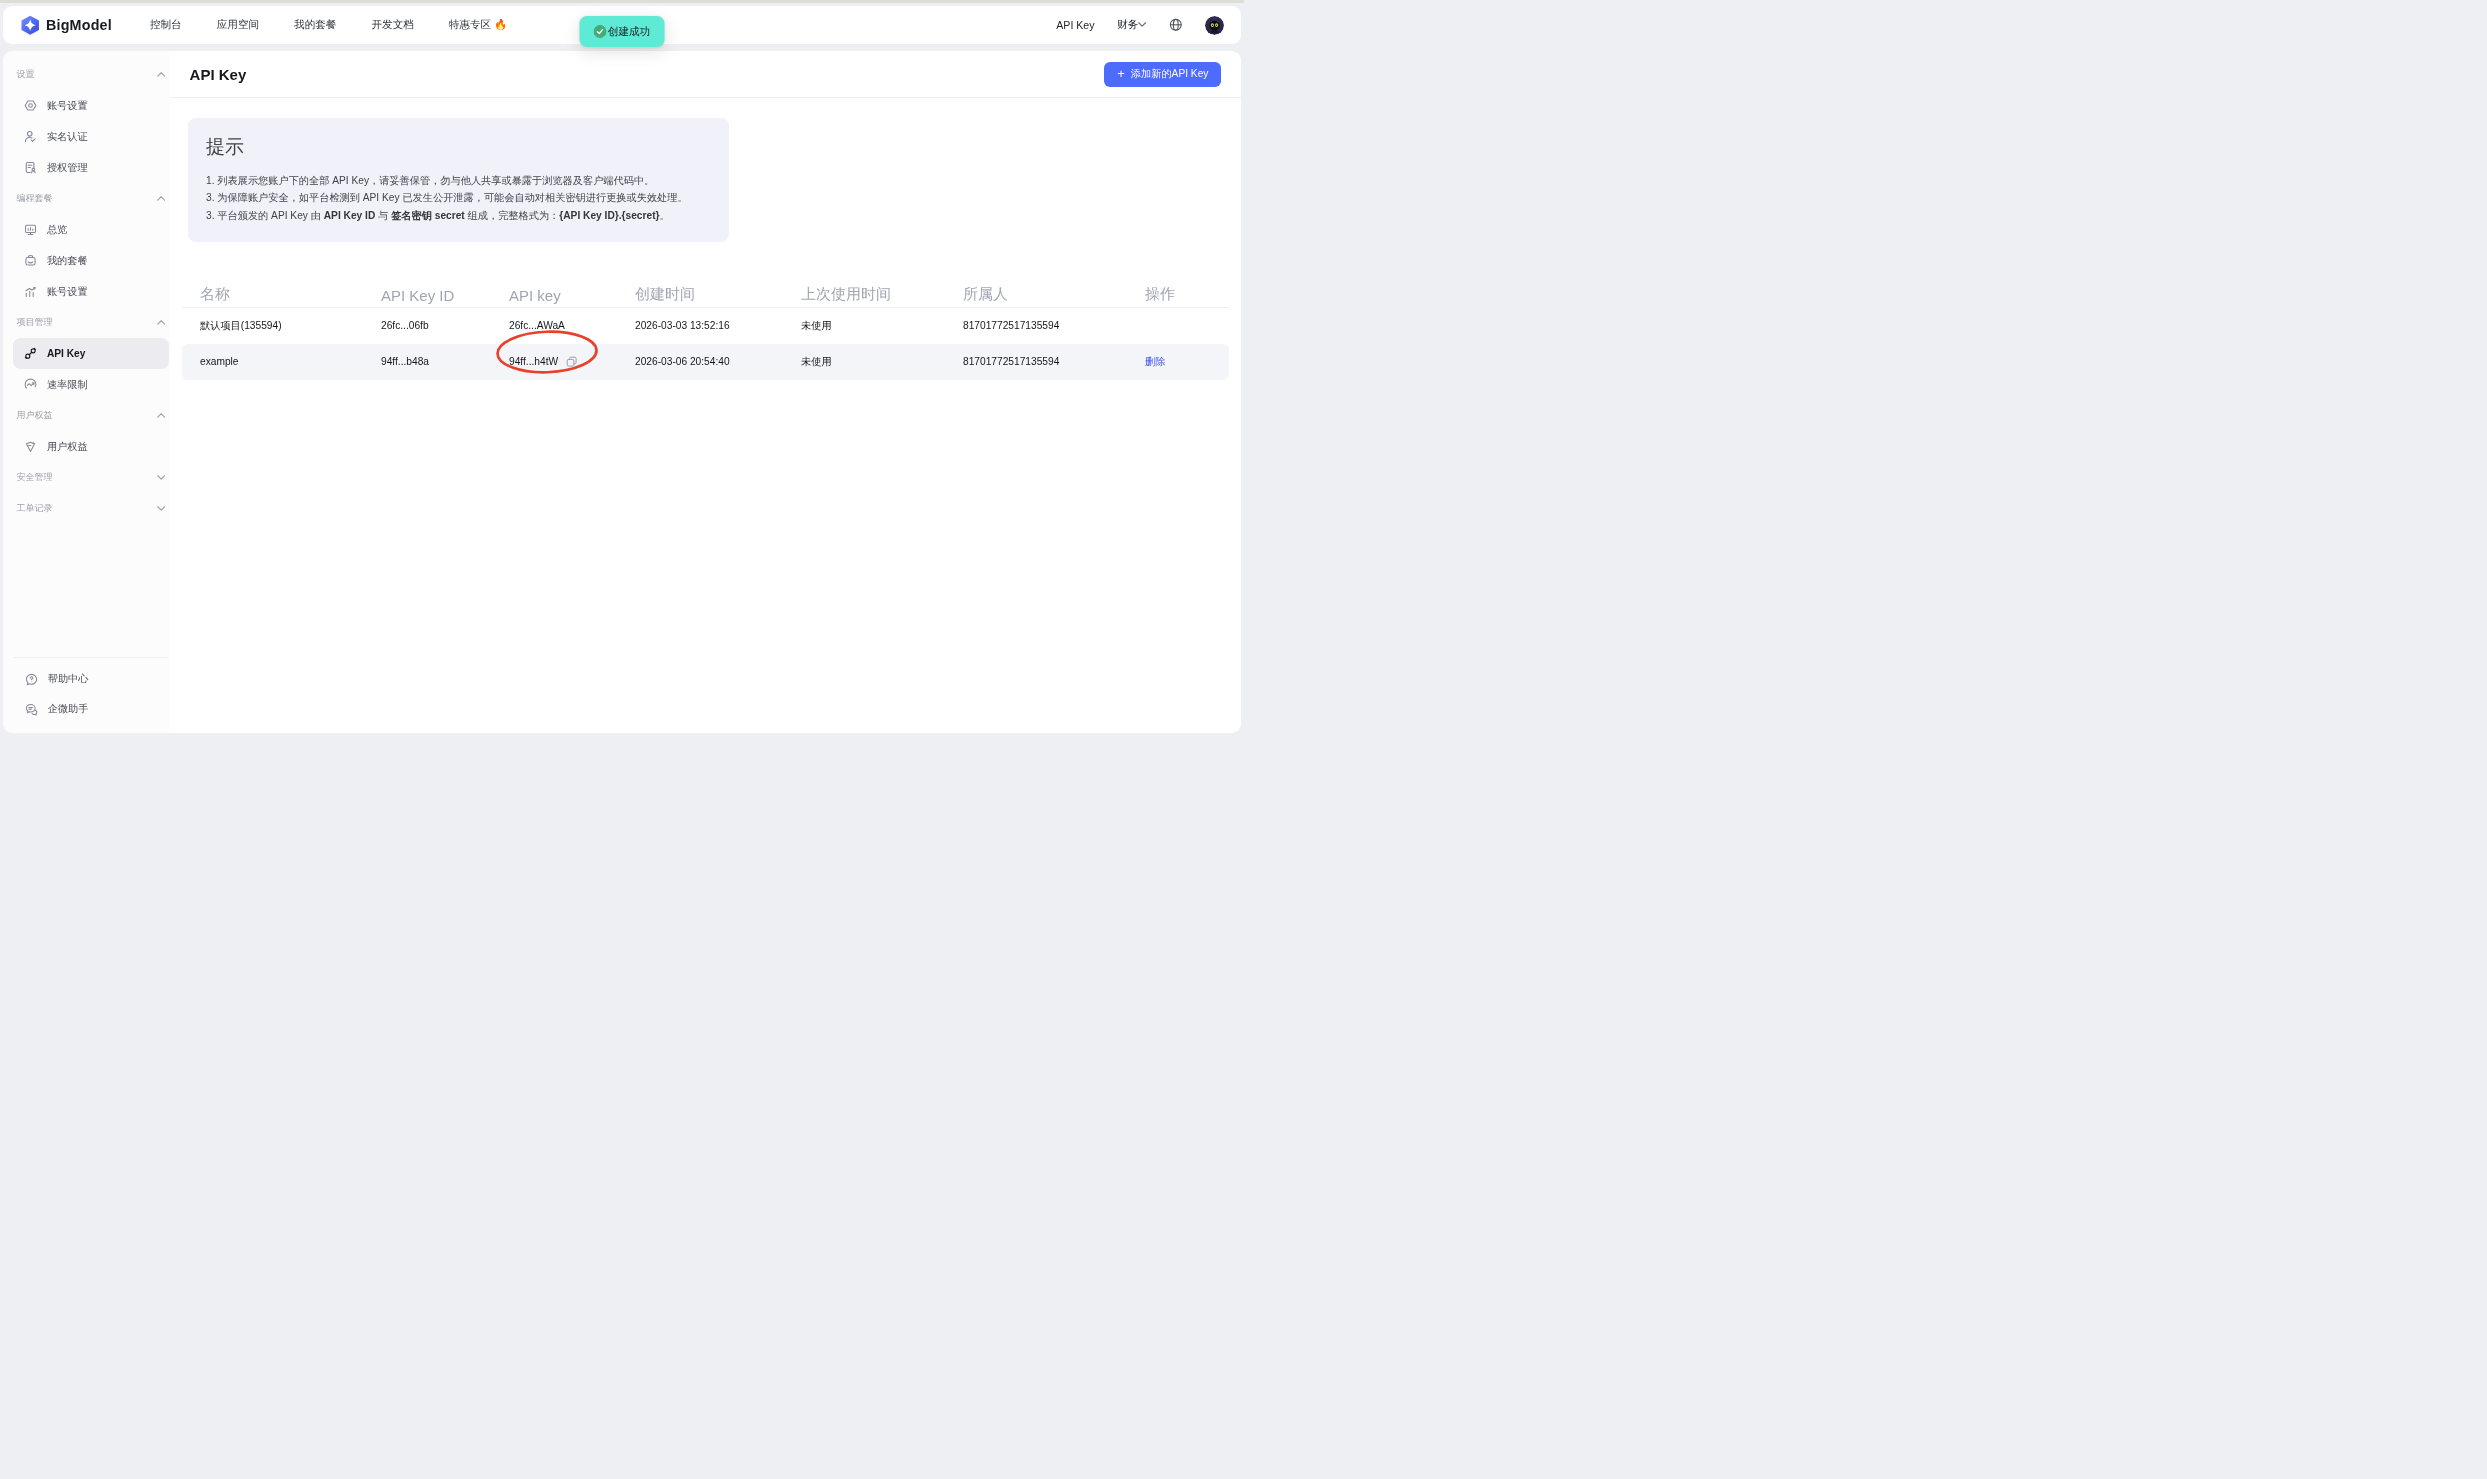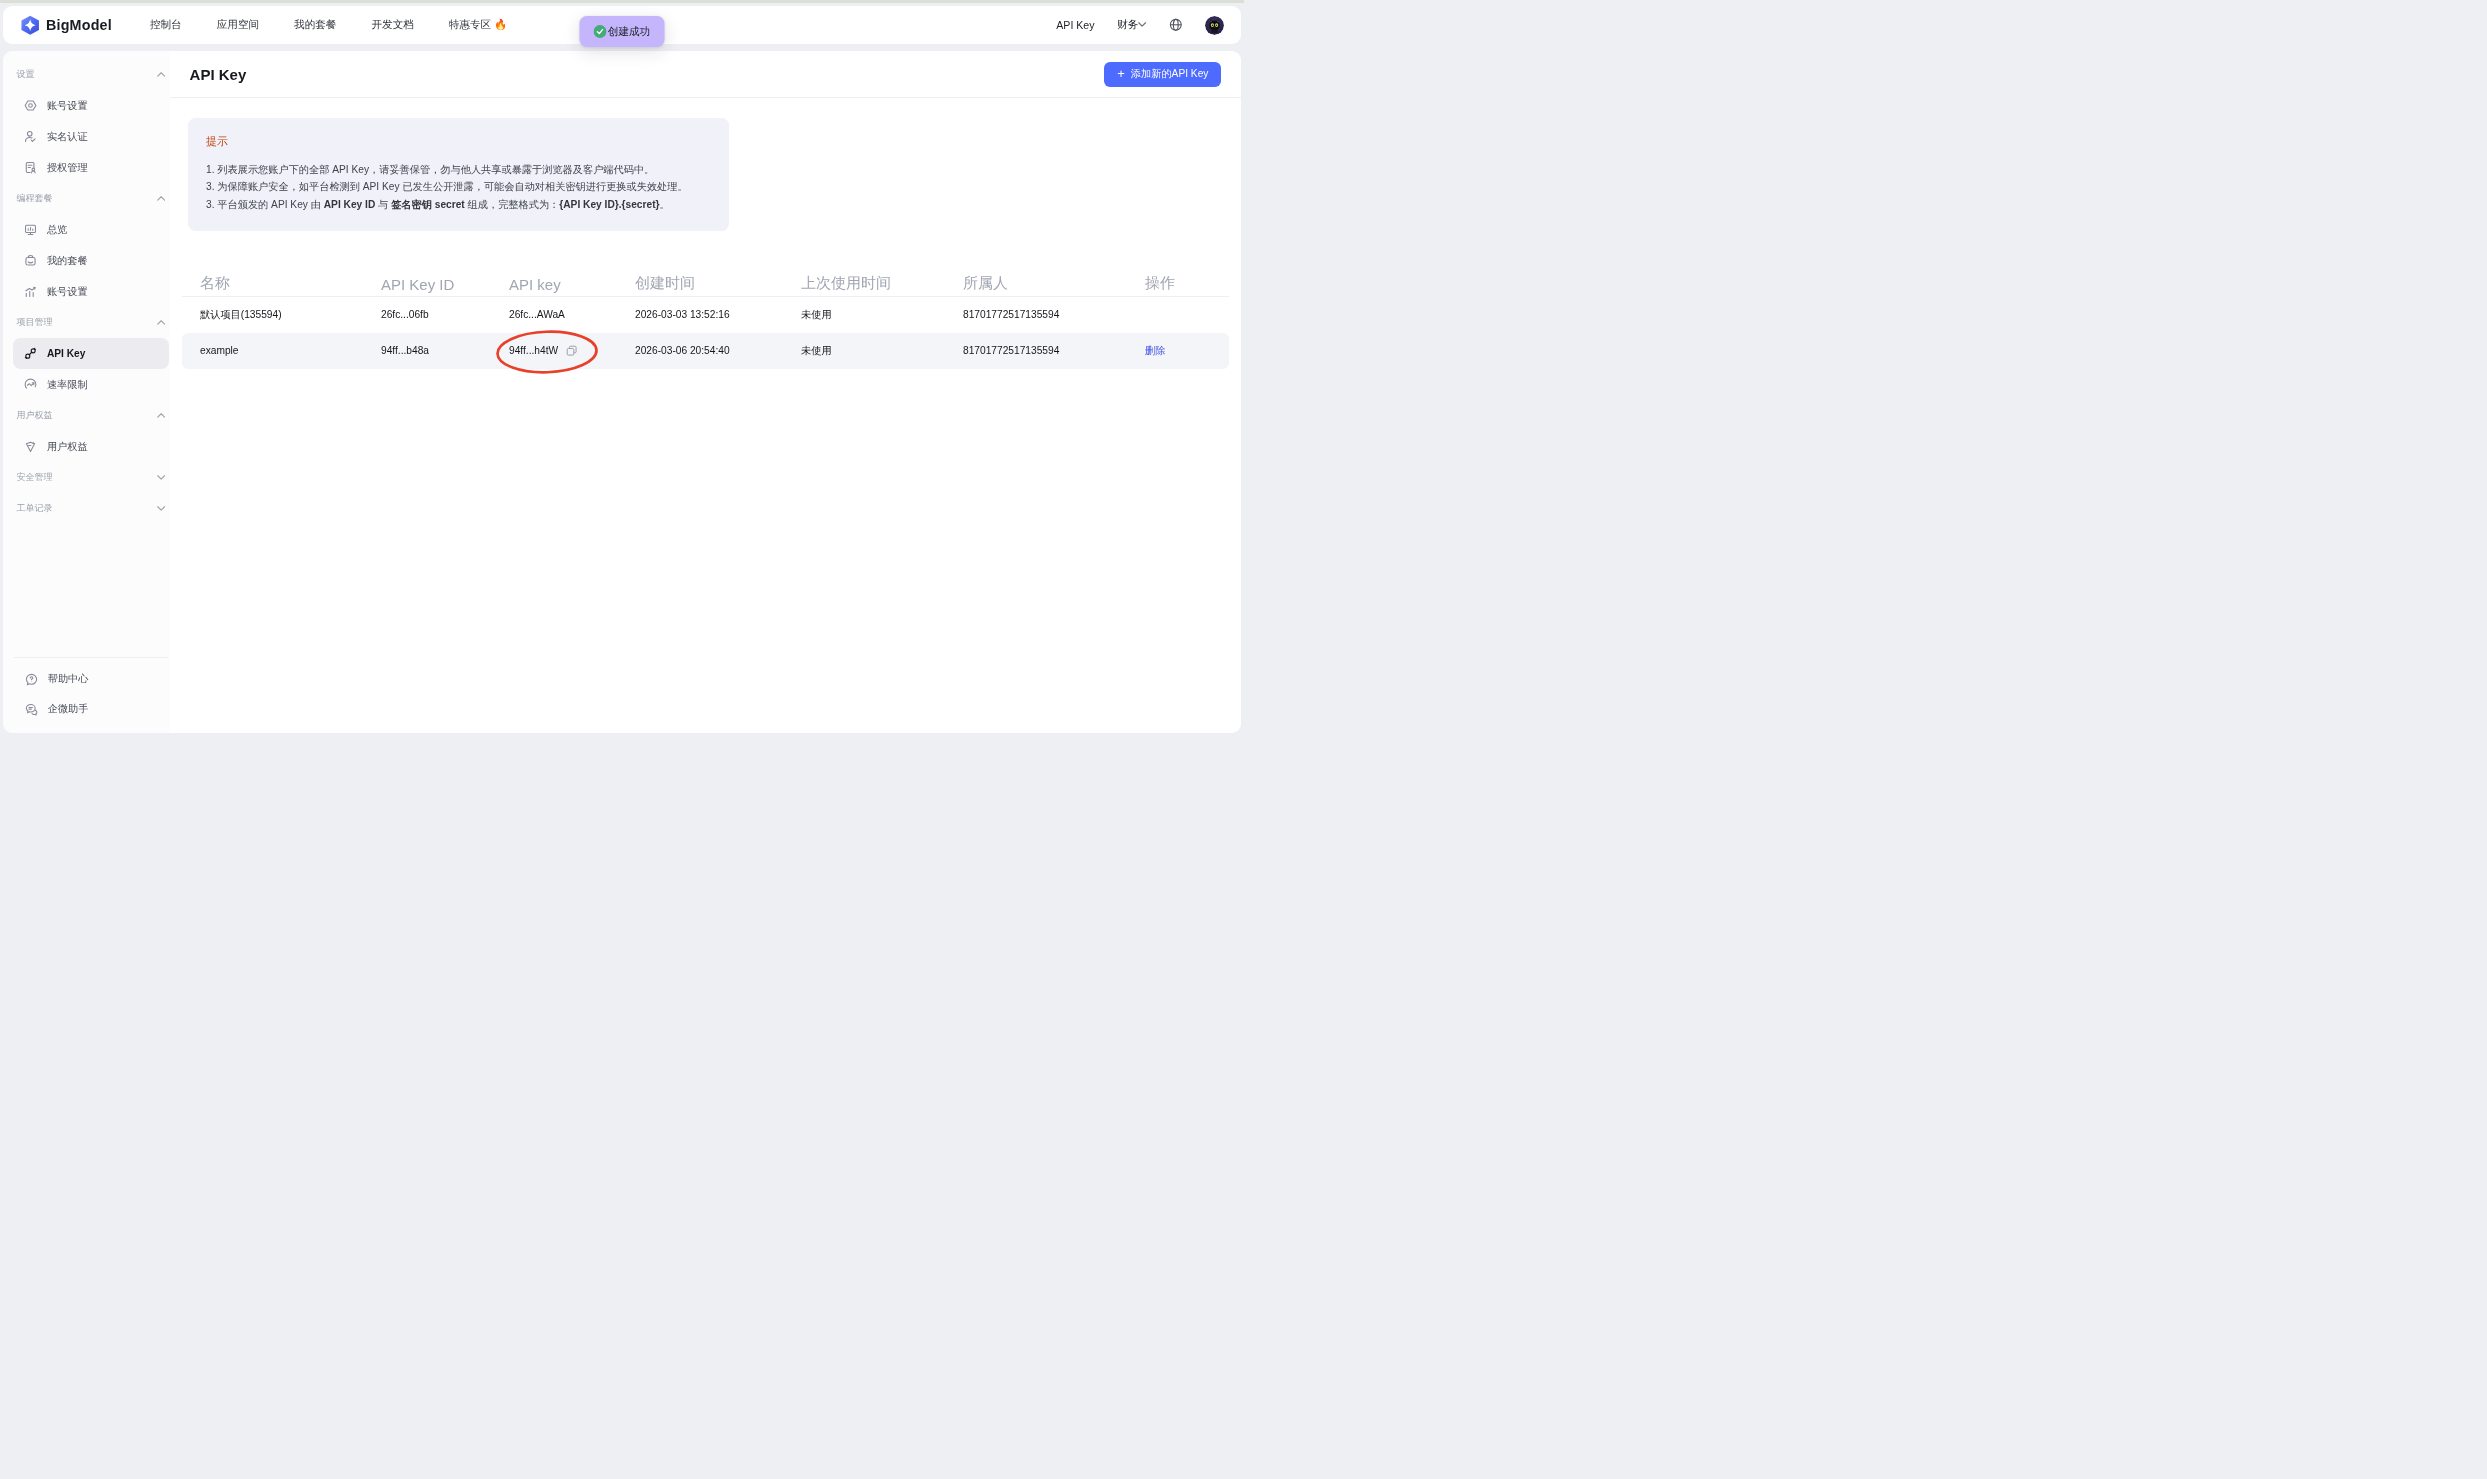--- a/index.html
+++ b/index.html
@@ -23,21 +23,21 @@
   .nav-links{display:flex;align-items:center;gap:35px;margin-left:38px;list-style:none;}
   .nav-link{font-size:10.6px;color:#2e3238;cursor:pointer;white-space:nowrap;}
   .nav-right{margin-left:auto;display:flex;align-items:center;gap:22.6px;}
   .nav-right .nav-link{color:#1d2026;}
   .finance{display:flex;align-items:center;gap:0;}
   .avatar{width:19px;height:19px;border-radius:50%;overflow:hidden;cursor:pointer;}
 
   
   .toast{
     position:absolute;top:16px;left:50%;transform:translateX(-50%);
-    height:31px;background:#c4b5fd;border-radius:7.5px;
+    height:31px;background:#5eead4;border-radius:7.5px;
     box-shadow:0 4.5px 16.6px rgba(30,34,48,.13), 0 0.8px 2.3px rgba(30,34,48,.08);
     display:flex;align-items:center;gap:1px;padding:0 14.3px;z-index:30;
   }
   .toast-text{font-size:10.6px;color:#191b20;}
 
   
   .sidebar{
     position:absolute;left:3px;top:51px;width:177px;bottom:6.8px;
     background:#fcfcfd;border-right:0.8px solid #e9ebef;
     border-radius:9px 0 0 9px;
@@ -61,21 +61,21 @@
   .content-header{height:47px;border-bottom:0.8px solid #edeff2;
     display:flex;align-items:center;padding:0 19.6px;}
   .page-title{font-size:15px;font-weight:700;color:#17191f;}
   .add-btn{margin-left:auto;height:25px;background:#4d6bfe;color:#fff;border:none;
     border-radius:6px;display:flex;align-items:center;gap:6px;padding:0 13px;
     font-size:10.2px;cursor:pointer;font-family:inherit;}
   .add-btn .plus{font-size:13px;font-weight:400;line-height:1;margin-top:-0.8px;}
 
   .tips{width:541px;margin:19.6px 0 0 18px;background:#f0f1f9;border-radius:7.5px;
     padding:16px 18px 17.3px;}
-  .tips-title{font-size:11px;font-weight:500;color:#c2410c;margin-bottom:12px;}
+  .tips-title{font-size:19px;font-weight:500;color:#404040;margin-bottom:12px;}
   .tips-line{font-size:10.2px;line-height:17.6px;color:#3f434b;}
   .tips-line b{font-weight:700;color:#33363d;}
 
   
   .table{margin:0 12px;}
   .trow{display:grid;grid-template-columns:199px 128px 126px 166px 162px 182px 1fr;
     align-items:center;}
   .thead{height:66px;align-items:end;padding-bottom:3px;border-bottom:0.8px solid #edeff2;
     color:#a0a5b1;font-size:15px;}
   .tbody-row{height:36px;font-size:10.2px;color:#15171c;}

